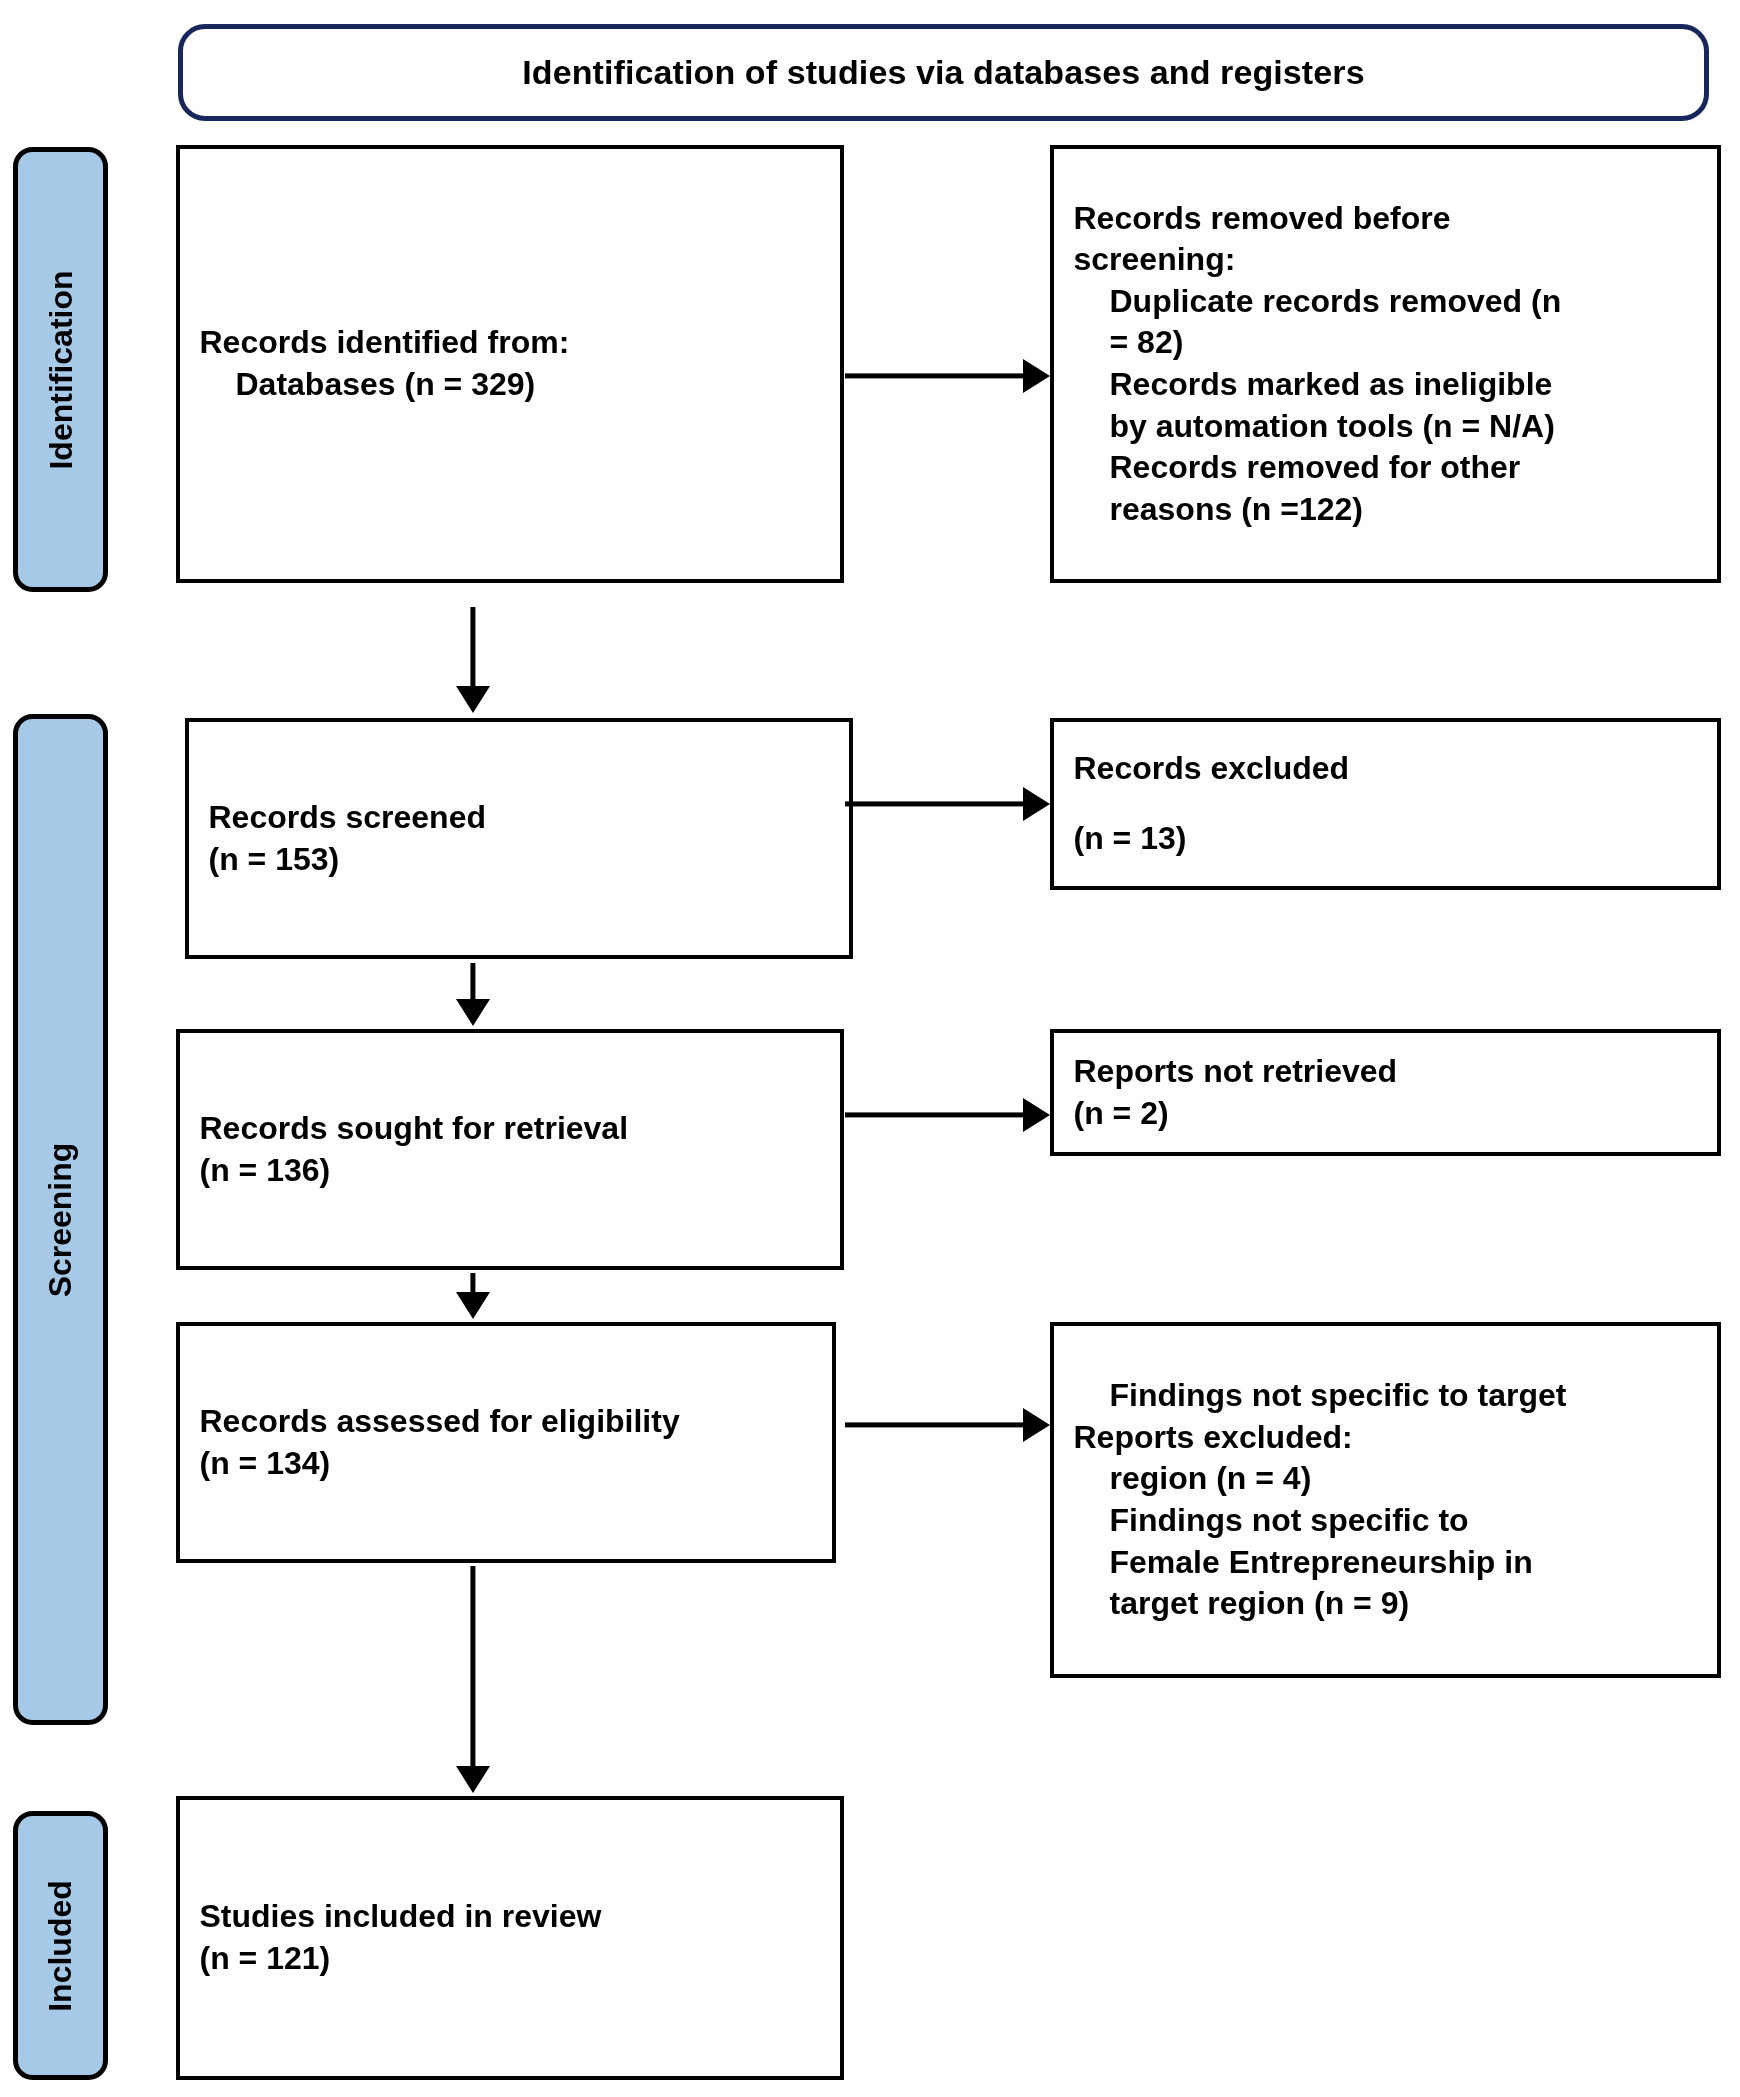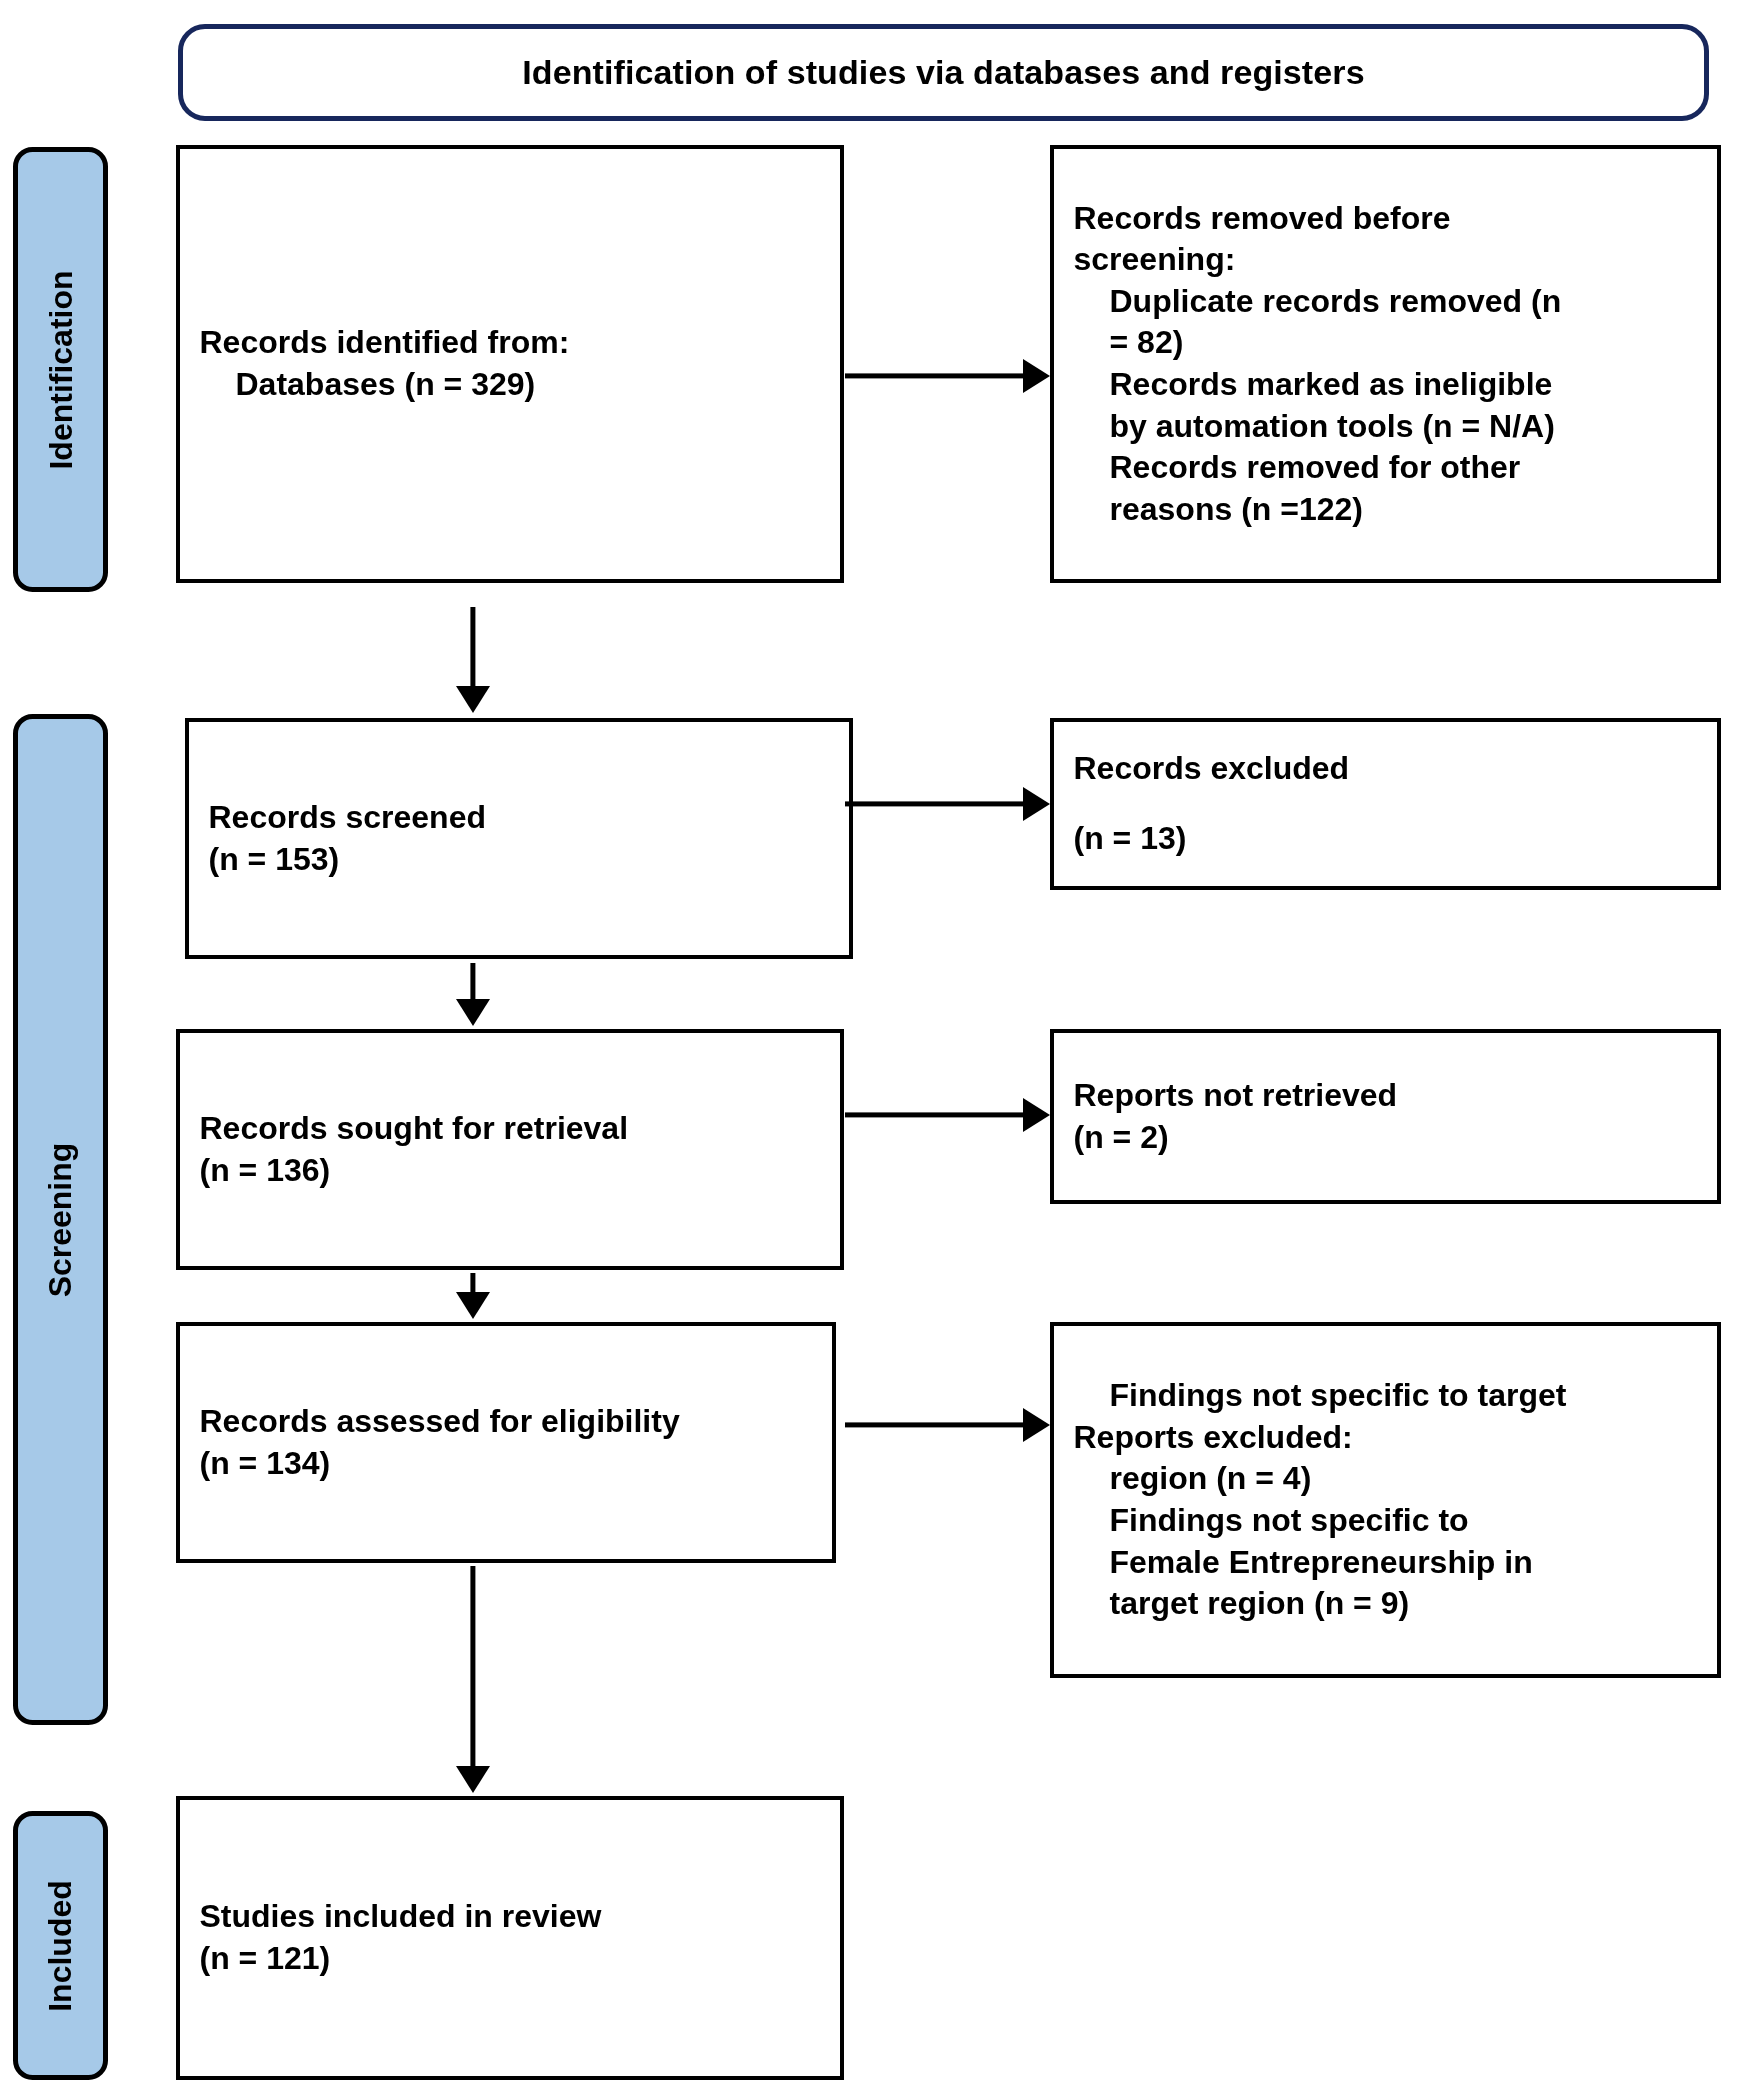--- a/index.html
+++ b/index.html
@@ -93,21 +93,21 @@
   
   #box-identified { left: 176px; top: 145px;  width: 668px; height: 438px; }
   #box-screened   { left: 176px; top: 718px; width: 668px; height: 241px; margin-left: 9px; }
   #box-sought     { left: 176px; top: 1029px; width: 668px; height: 241px; }
   #box-assessed   { left: 176px; top: 1322px; width: 660px; height: 241px; }
   #box-included   { left: 176px; top: 1796px; width: 668px; height: 284px; }
 
   
   #box-removed-before { left: 1050px; top: 145px;  width: 671px; height: 438px; }
   #box-excluded       { left: 1050px; top: 718px; width: 671px; height: 172px; gap: 28px; }
-  #box-not-retrieved  { left: 1050px; top: 1029px; width: 671px; height: 175px; justify-content: center; }
+  #box-not-retrieved  { left: 1050px; top: 1029px; width: 671px; height: 127px; justify-content: center; }
   #box-reports-excl   { left: 1050px; top: 1322px; width: 671px; height: 356px; }
 
   
   .arrow {
     position: absolute;
   }
   
   .arrow.h .shaft {
     position: absolute;
     left: 0;

